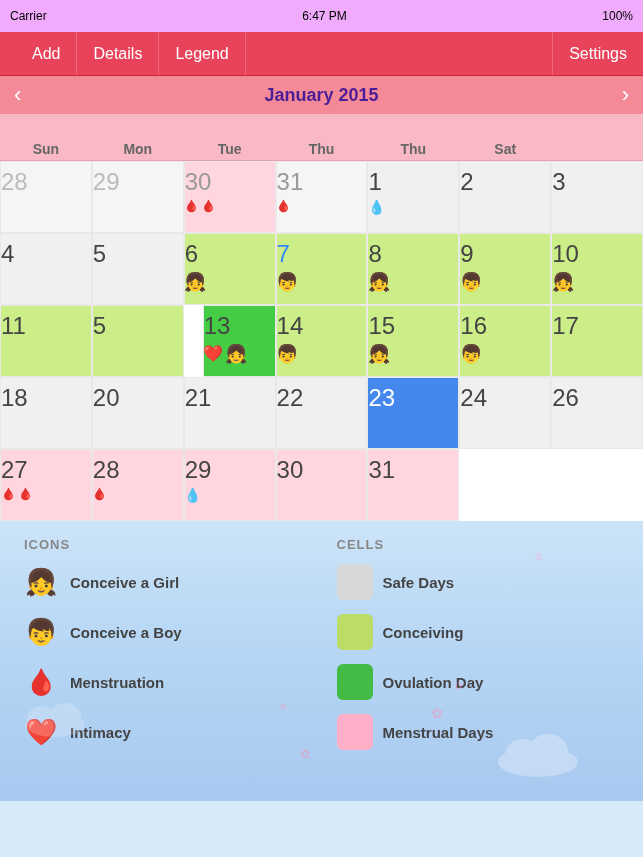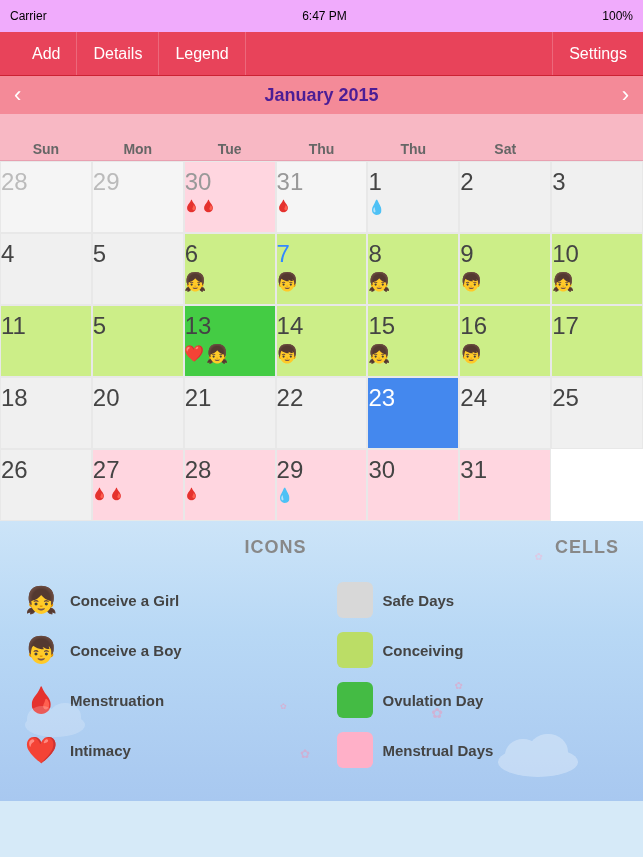--- a/index.html
+++ b/index.html
@@ -104,20 +104,21 @@
       background: #f5f5f5;
     }
     .cal-cell.safe {
       background: #f0f0f0;
     }
     .cal-cell.conceiving {
       background: #ccee88;
     }
     .cal-cell.ovulation {
       background: #44cc44;
+      margin-left: 19px;
     }
     .cal-cell.menstrual {
       background: #ffd6e0;
     }
     .cal-cell.today {
       background: #4488ee;
     }
 
     .day-num {
       font-size: 24px;
@@ -147,26 +148,26 @@
       display: flex;
       gap: 30px;
       min-height: 280px;
       position: relative;
       overflow: hidden;
     }
     .legend-col {
       flex: 1;
     }
     .legend-section-title {
-      text-align: right;
-      font-size: 18px;
+      text-align: left;
+      font-size: 13px;
       font-weight: 700;
       color: #888;
       letter-spacing: 1px;
-      margin-bottom: 24px;
+      margin-bottom: 12px;
     }
     .legend-item {
       display: flex;
       align-items: center;
       gap: 10px;
       margin-bottom: 14px;
     }
     .legend-icon {
       width: 36px;
       height: 36px;
@@ -343,23 +344,20 @@
       <div class="day-num">21</div>
     </div>
     <div class="cal-cell safe">
       <div class="day-num">22</div>
     </div>
     <div class="cal-cell today">
       <div class="day-num white">23</div>
     </div>
     <div class="cal-cell safe">
       <div class="day-num">24</div>
-    </div>
-    <div class="cal-cell safe">
-      <div class="day-num">25</div>
     </div>
     <div class="cal-cell safe">
       <div class="day-num">26</div>
     </div>
     <div class="cal-cell menstrual">
       <div class="day-num">27</div>
       <div class="cell-icons">
         <span style="color:#e83040;font-size:12px;">🩸</span>
         <span style="color:#e83040;font-size:12px;">🩸</span>
       </div>

